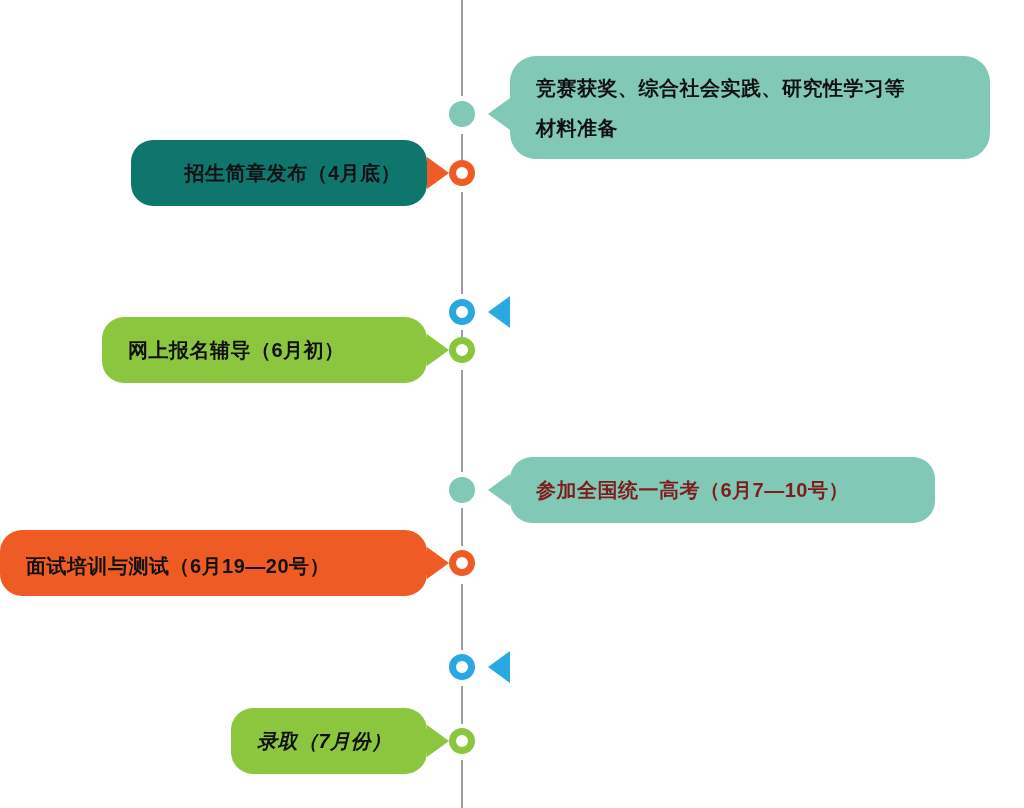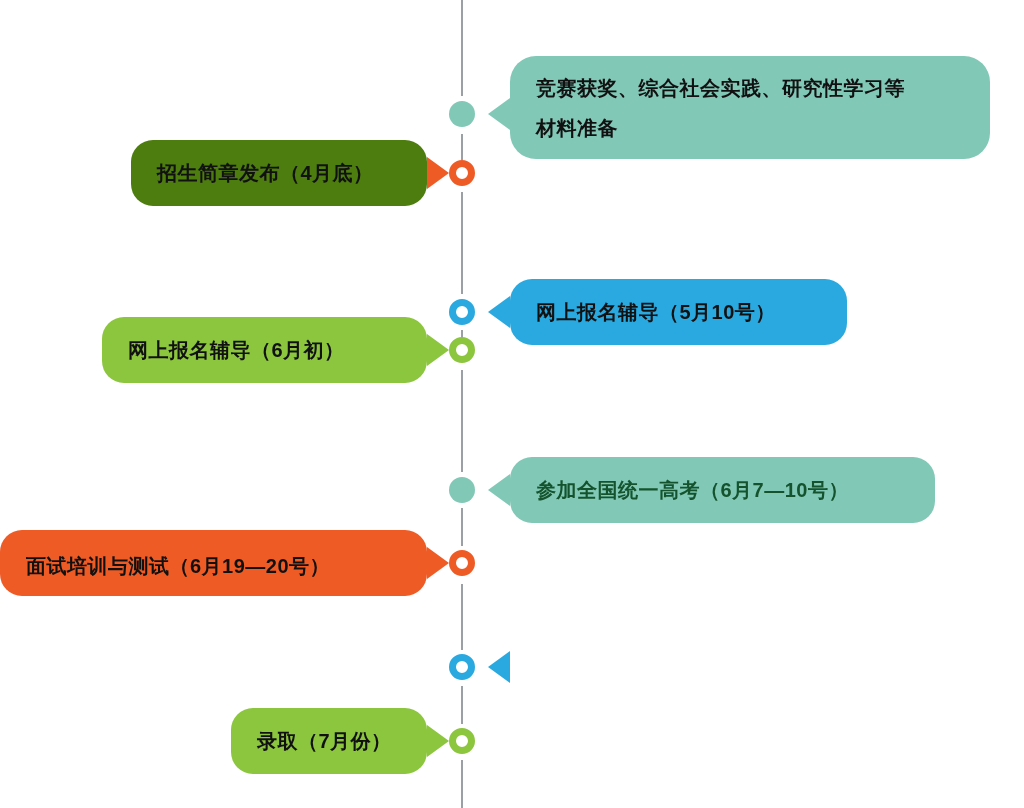--- a/index.html
+++ b/index.html
@@ -79,44 +79,41 @@
     <div class="axis-line" style="top: 584px; height: 66px; left: 461px; background: rgb(154, 160, 166); width: 2px;"></div>
     <div class="axis-line" style="top: 686px; height: 38px; left: 461px; background: rgb(154, 160, 166); width: 2px;"></div>
     <div class="axis-line" style="top: 760px; height: 48px; left: 461px; background: rgb(154, 160, 166); width: 2px;"></div>
     <div class="tail left" style="top: 98px; left: 488px; border-right: 22px solid rgb(129, 200, 182);"></div>
     <div class="bubble two-line" style="top: 56px; width: 480px; min-height: 103px; background: rgb(129, 200, 182); left: 510px;">
       <span class="txt" style="color: rgb(17, 17, 17);">竞赛获奖、综合社会实践、研究性学习等
 材料准备</span>
     </div>
     <div class="marker filled" style="width: 26px; height: 26px; left: 449px; top: 101px; background: rgb(129, 200, 182);"></div>
     <div class="tail right" style="top: 157px; left: 427px; border-left: 22px solid rgb(239, 91, 37);"></div>
-    <div class="bubble" style="top: 140px; width: 296px; min-height: 66px; background: #4d7c0f; left: 131px;">
+    <div class="bubble" style="top: 140px; width: 296px; min-height: 66px; background: #0f766e; left: 131px; justify-content: flex-end;">
       <span class="txt" style="color: rgb(17, 17, 17);">招生简章发布（4月底）</span>
     </div>
     <div class="marker ring" style="width: 26px; height: 26px; left: 449px; top: 160px; border: 7px solid rgb(239, 91, 37); background: rgb(255, 255, 255);"></div>
     <div class="tail left" style="top: 296px; left: 488px; border-right: 22px solid rgb(42, 169, 224);"></div>
-    <div class="bubble" style="top: 279px; width: 337px; min-height: 66px; background: rgb(42, 169, 224); left: 510px;">
-      <span class="txt" style="color: rgb(17, 17, 17);">网上报名辅导（5月10号）</span>
-    </div>
     <div class="marker ring" style="width: 26px; height: 26px; left: 449px; top: 299px; border: 7px solid rgb(42, 169, 224); background: rgb(255, 255, 255);"></div>
     <div class="tail right" style="top: 334px; left: 427px; border-left: 22px solid rgb(140, 198, 62);"></div>
     <div class="bubble" style="top: 317px; width: 325px; min-height: 66px; background: rgb(140, 198, 62); left: 102px;">
       <span class="txt" style="color: rgb(17, 17, 17);">网上报名辅导（6月初）</span>
     </div>
     <div class="marker ring" style="width: 26px; height: 26px; left: 449px; top: 337px; border: 7px solid rgb(140, 198, 62); background: rgb(255, 255, 255);"></div>
     <div class="tail left" style="top: 474px; left: 488px; border-right: 22px solid rgb(129, 200, 182);"></div>
     <div class="bubble" style="top: 457px; width: 425px; min-height: 66px; background: rgb(129, 200, 182); left: 510px;">
-      <span class="txt" style="color: #14532d;">参加全国统一高考（6月7—10号）</span>
+      <span class="txt" style="color: #7f1d1d;">参加全国统一高考（6月7—10号）</span>
     </div>
     <div class="marker filled" style="width: 26px; height: 26px; left: 449px; top: 477px; background: rgb(129, 200, 182);"></div>
     <div class="tail right" style="top: 547px; left: 427px; border-left: 22px solid rgb(239, 91, 37);"></div>
     <div class="bubble" style="top: 530px; width: 427px; min-height: 66px; background: rgb(239, 91, 37); left: 0px; align-items: flex-end;">
       <span class="txt" style="color: rgb(17, 17, 17);">面试培训与测试（6月19—20号）</span>
     </div>
     <div class="marker ring" style="width: 26px; height: 26px; left: 449px; top: 550px; border: 7px solid rgb(239, 91, 37); background: rgb(255, 255, 255);"></div>
     <div class="tail left" style="top: 651px; left: 488px; border-right: 22px solid rgb(42, 169, 224);"></div>
     <div class="marker ring" style="width: 26px; height: 26px; left: 449px; top: 654px; border: 7px solid rgb(42, 169, 224); background: rgb(255, 255, 255);"></div>
     <div class="tail right" style="top: 725px; left: 427px; border-left: 22px solid rgb(140, 198, 62);"></div>
-    <div class="bubble" style="top: 708px; width: 196px; min-height: 66px; background: rgb(140, 198, 62); left: 231px;">
+    <div class="bubble" style="top: 708px; width: 196px; min-height: 66px; background: rgb(140, 198, 62); left: 231px; font-style: italic;">
       <span class="txt" style="color: rgb(17, 17, 17);">录取（7月份）</span>
     </div>
     <div class="marker ring" style="width: 26px; height: 26px; left: 449px; top: 728px; border: 7px solid rgb(140, 198, 62); background: rgb(255, 255, 255);"></div>
   </div>
 
 </body></html>

